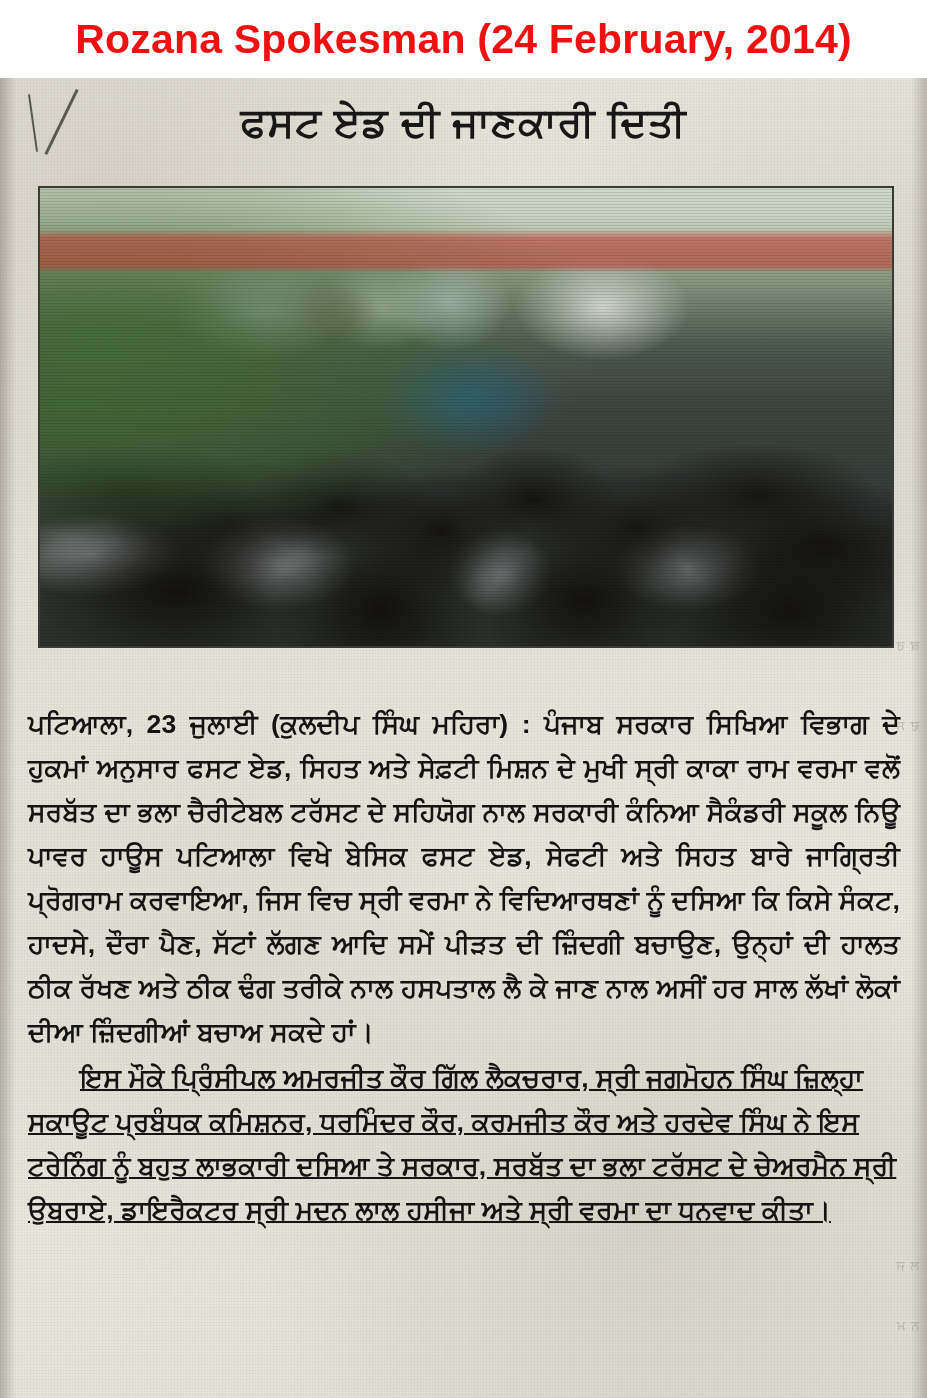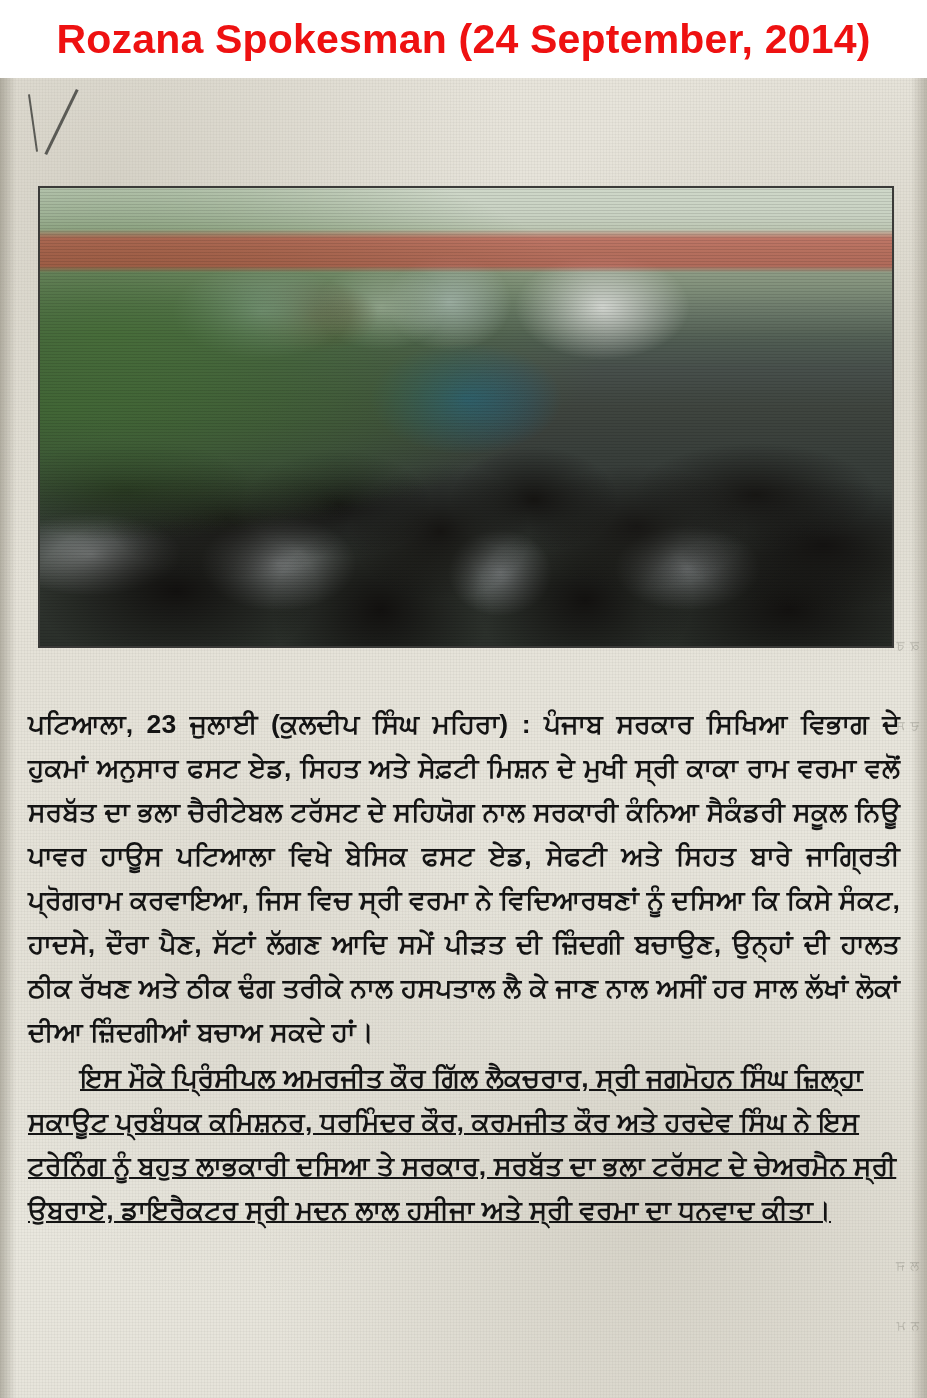--- a/index.html
+++ b/index.html
@@ -203,33 +203,34 @@
   }
   .st1 { top: 560px; }
   .st2 { top: 640px; }
   .st3 { top: 1180px; }
   .st4 { top: 1240px; }
 </style>
 </head>
 <body>
 
 <div class="masthead">
-  <div class="masthead-title">Rozana Spokesman (24 September, 2014)</div>
+  <div class="masthead-title">Rozana Spokesman (24 February, 2014)</div>
 </div>
 
 <div class="clipping">
   <div class="grain"></div>
   <div class="edge-left"></div>
   <div class="edge-right"></div>
 
   <div class="corner-slash">
     <i class="a"></i>
       <i class="b"></i>
   </div>
 
+  <div class="headline">ਫਸਟ ਏਡ ਦੀ ਜਾਣਕਾਰੀ ਦਿਤੀ</div>
 
   <div class="photo-frame">
     <div class="photo"></div>
     <div class="photo-overlay"></div>
     <div class="photo-halftone"></div>
   </div>
 
   <div class="showthrough st1">ਕ ਰ</div>
   <div class="showthrough st2">ਦ ਸ</div>
   <div class="showthrough st3">ਲ ਜ</div>

